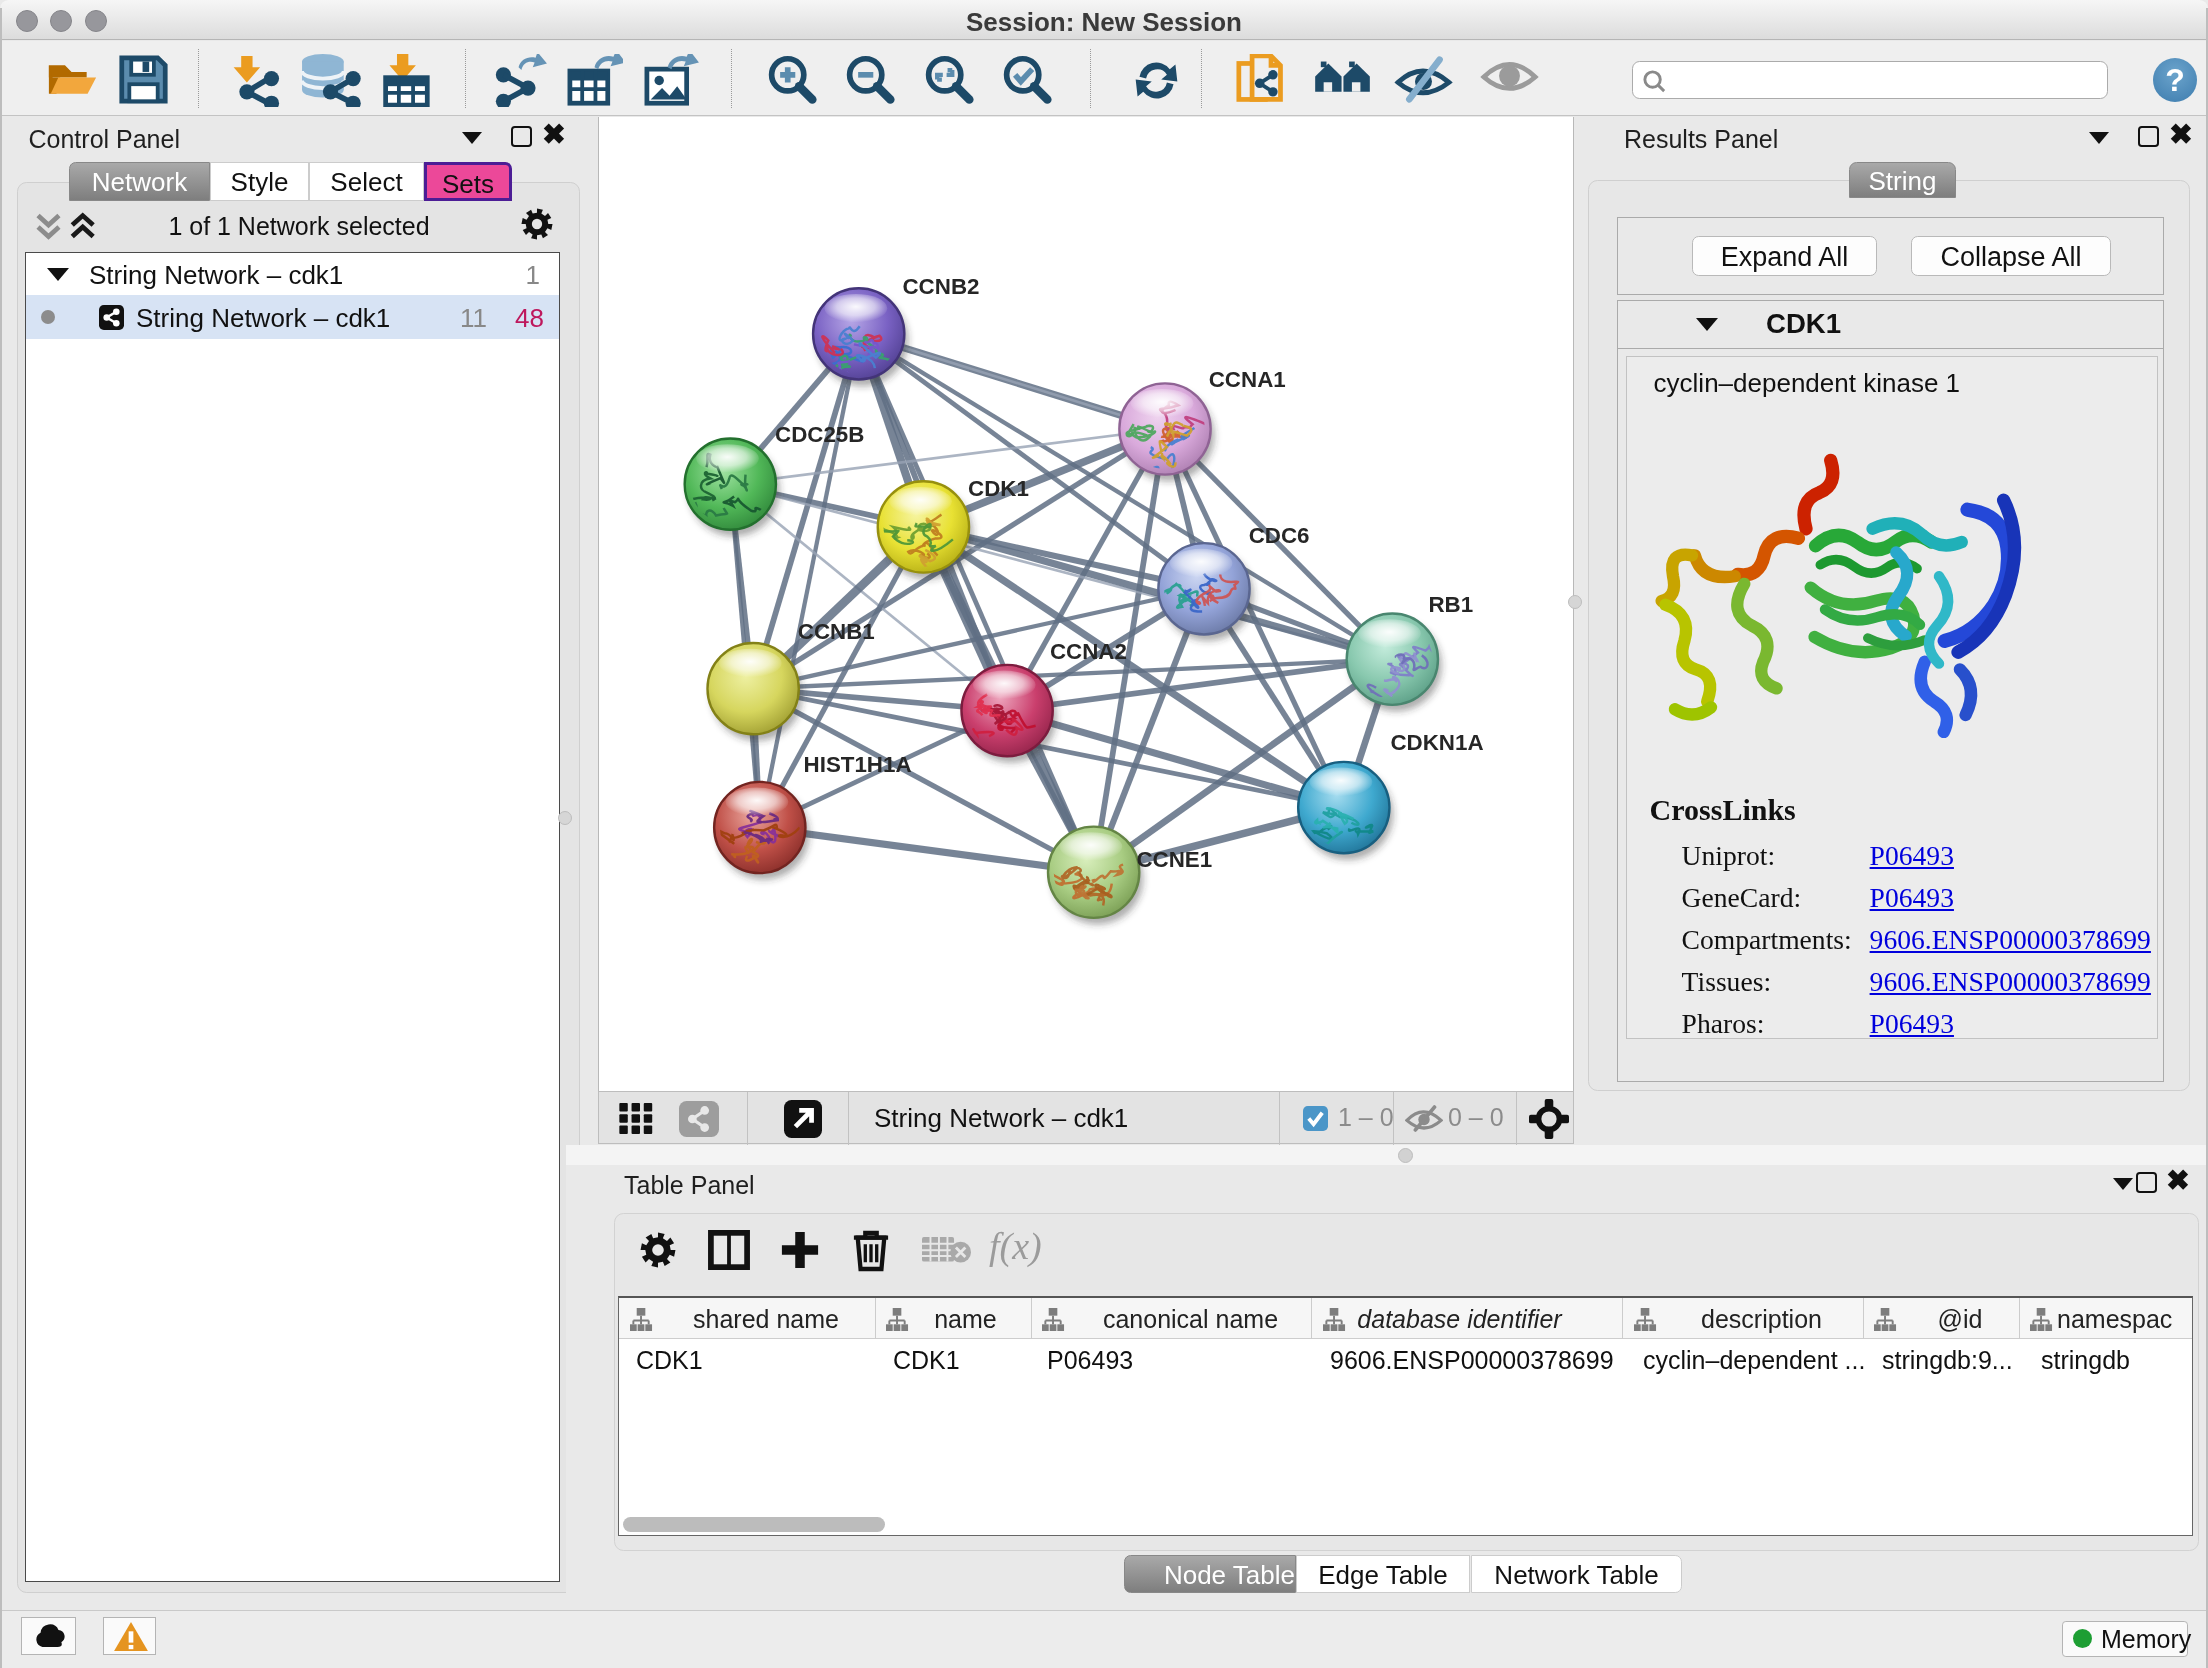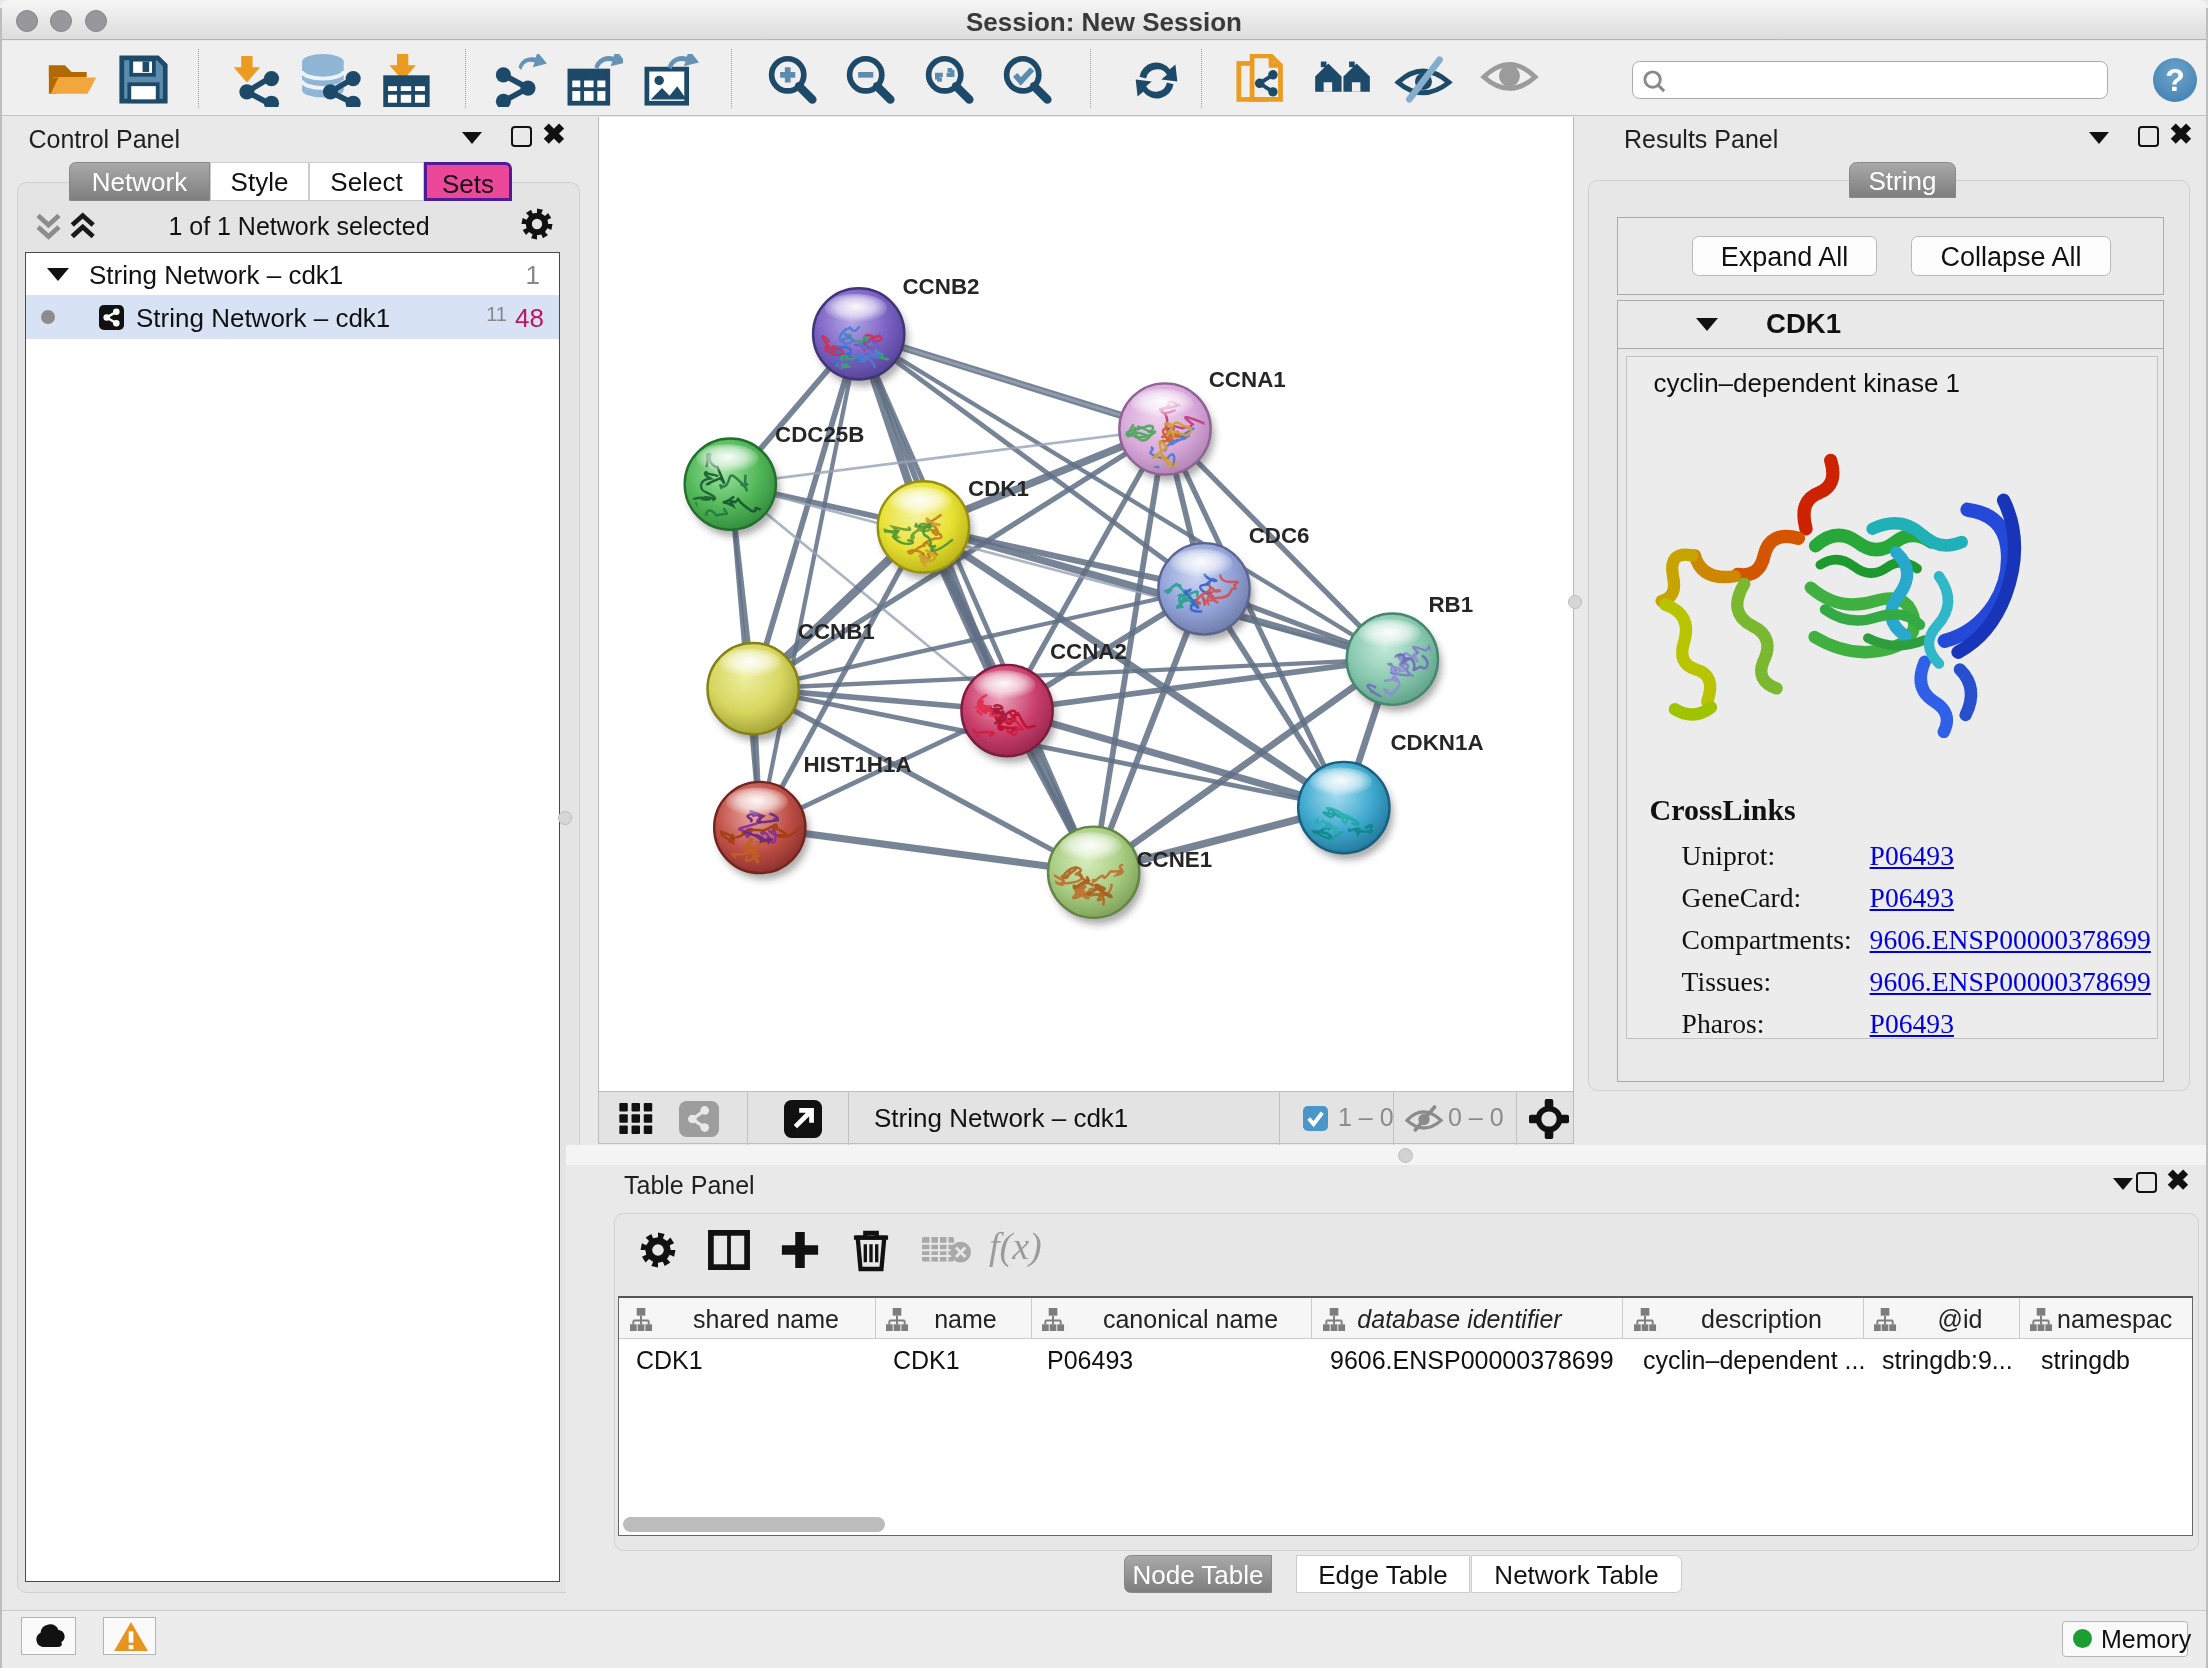--- a/index.html
+++ b/index.html
@@ -208,21 +208,21 @@
         <svg width="25" height="25" viewBox="0 0 26 26">
             <g fill="#fff">
               <circle cx="18" cy="7" r="3.4"></circle>
               <circle cx="8" cy="13" r="3.4"></circle>
               <circle cx="18" cy="19" r="3.4"></circle>
               <path d="M18 7 L8 13 l10 6" stroke="#fff" stroke-width="2.6" fill="none"></path>
             </g>
           </svg>
       </div>
       <div style="position:absolute;left:110px;top:7.6px;font-size:26px;color:#111;">String Network – cdk1</div>
-      <div style="position:absolute;right:52px;top:7.6px;font-size:20px;color:#888;">11</div>
+      <div style="position:absolute;right:72px;top:7.6px;font-size:26px;color:#888;">11</div>
       <div style="position:absolute;right:15px;top:7.6px;font-size:26px;color:#be185d;">48</div>
     </div>
   </div>
 </div>
 <div class="abs" id="netpanel" style="left:598px;top:117px;width:976px;height:1048px;">
 <div style="position:absolute;left:0;top:0;width:976px;height:974px;background:#fff;border-left:1px solid #b8b8b8;border-right:1px solid #b8b8b8;overflow:hidden;">
 <svg width="976" height="974" viewBox="0 0 1026 1024" font-family="Liberation Sans,sans-serif">
 <defs>
   <filter id="blur1" x="-50%" y="-50%" width="200%" height="200%">
             <feGaussianBlur stdDeviation="4"></feGaussianBlur>
@@ -720,21 +720,21 @@
           <rect x="7" y="1" width="9" height="8" fill="#7d7d7d"></rect>
           <path d="M11.5 9 v5 M3.5 14 h16 M3.5 14 v4 M11.5 14 v4 M19.5 14 v4" stroke="#7d7d7d" stroke-width="2" fill="none"></path>
           <rect x="0" y="18" width="7" height="7" fill="#7d7d7d"></rect>
           <rect x="8" y="18" width="7" height="7" fill="#7d7d7d"></rect>
           <rect x="16" y="18" width="7" height="7" fill="#7d7d7d"></rect>
         </g>
       </defs>
     </svg>
   
   
-  <div style="position:absolute;left:558px;top:390px;width:148px;height:38px;background:linear-gradient(#a9a9a9,#7e7e7e);border:1px solid #888;border-radius:6.7px 0 0 6.7px;color:#fff;font-size:26px;text-align:center;line-height:38px;">Node Table</div>
+  <div style="position:absolute;left:558px;top:390px;width:172px;height:38px;background:linear-gradient(#a9a9a9,#7e7e7e);border:1px solid #888;border-radius:6.7px 0 0 6.7px;color:#fff;font-size:26px;text-align:right;line-height:38px;">Node Table</div>
   <div style="position:absolute;left:730px;top:390px;width:174px;height:38px;background:#fff;border:1px solid #ccc;color:#111;font-size:26px;text-align:center;line-height:38px;">Edge Table</div>
   <div style="position:absolute;left:905px;top:390px;width:211px;height:38px;background:#fff;border:1px solid #ccc;border-radius:0 6.7px 6.7px 0;color:#111;font-size:26px;text-align:center;line-height:38px;">Network Table</div>
 </div>
 <div class="abs" id="statusbar" style="left:0;top:1610px;width:2208px;height:58px;background:#ececec;border-top:1px solid #c9c9c9;">
   <div style="position:absolute;left:21px;top:5.7px;width:55px;height:38px;background:#fafafa;border:1px solid #b4b4b4;">
     <svg style="position:absolute;left:10.5px;top:6.7px;" width="34" height="25" viewBox="0 0 36 26">
         <path fill="#111" d="M10 24 a8 8 0 0 1-2-15 a10 10 0 0 1 19-3 a7 7 0 0 1 3 13 q2 5-4 5 z"></path>
       </svg>
   </div>
   <div style="position:absolute;left:103px;top:5.7px;width:53px;height:38px;background:#fafafa;border:1px solid #b4b4b4;">

